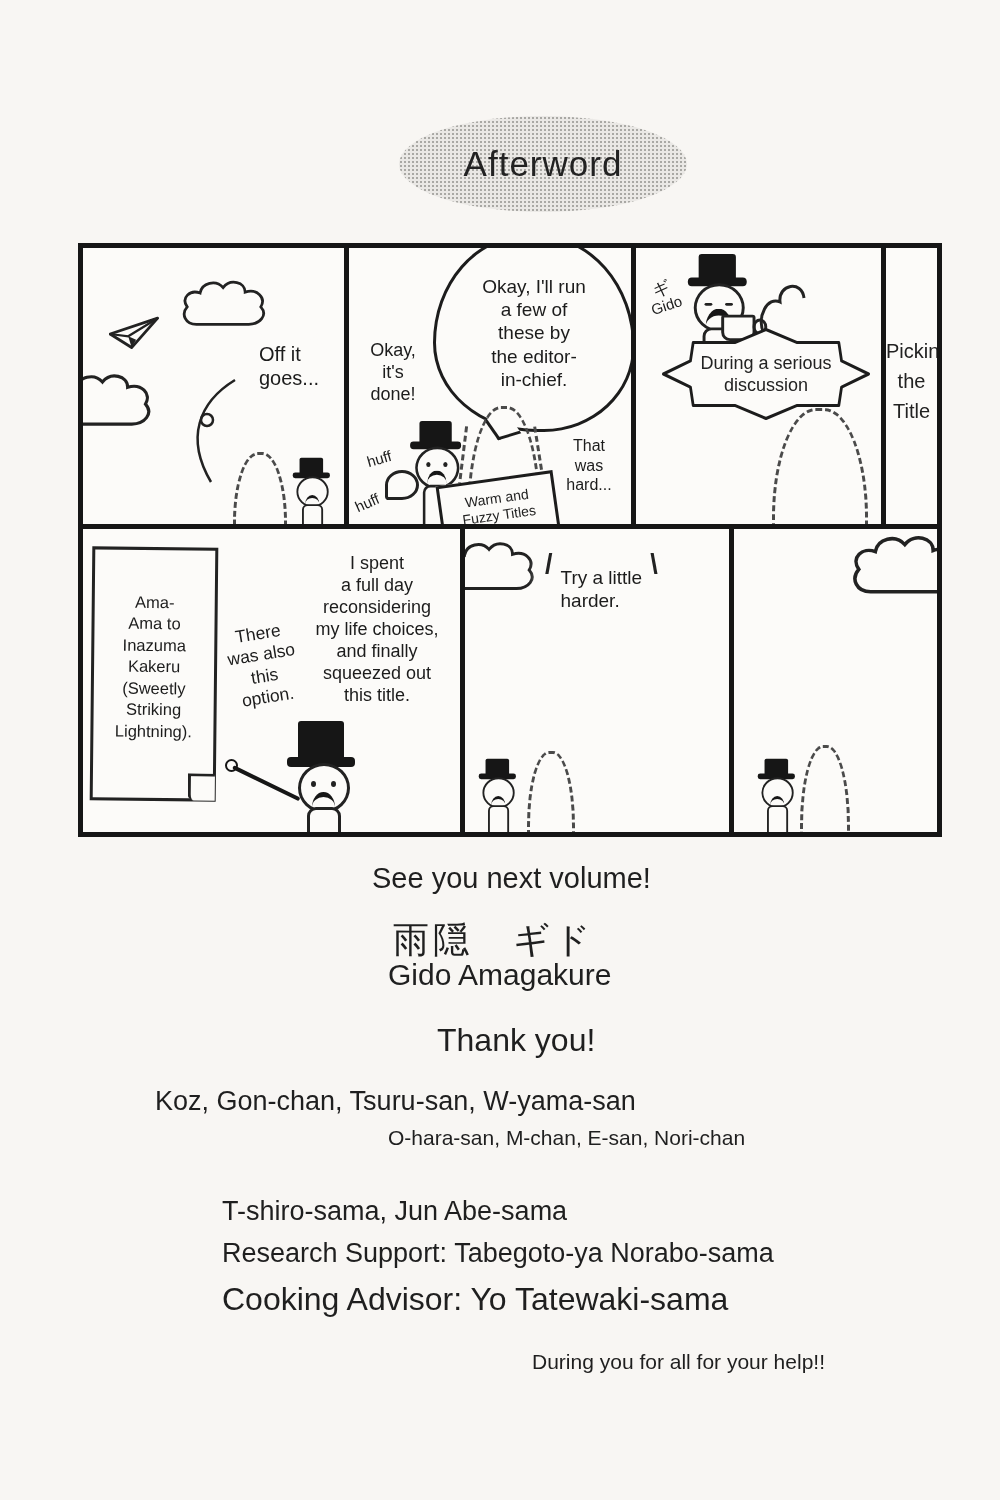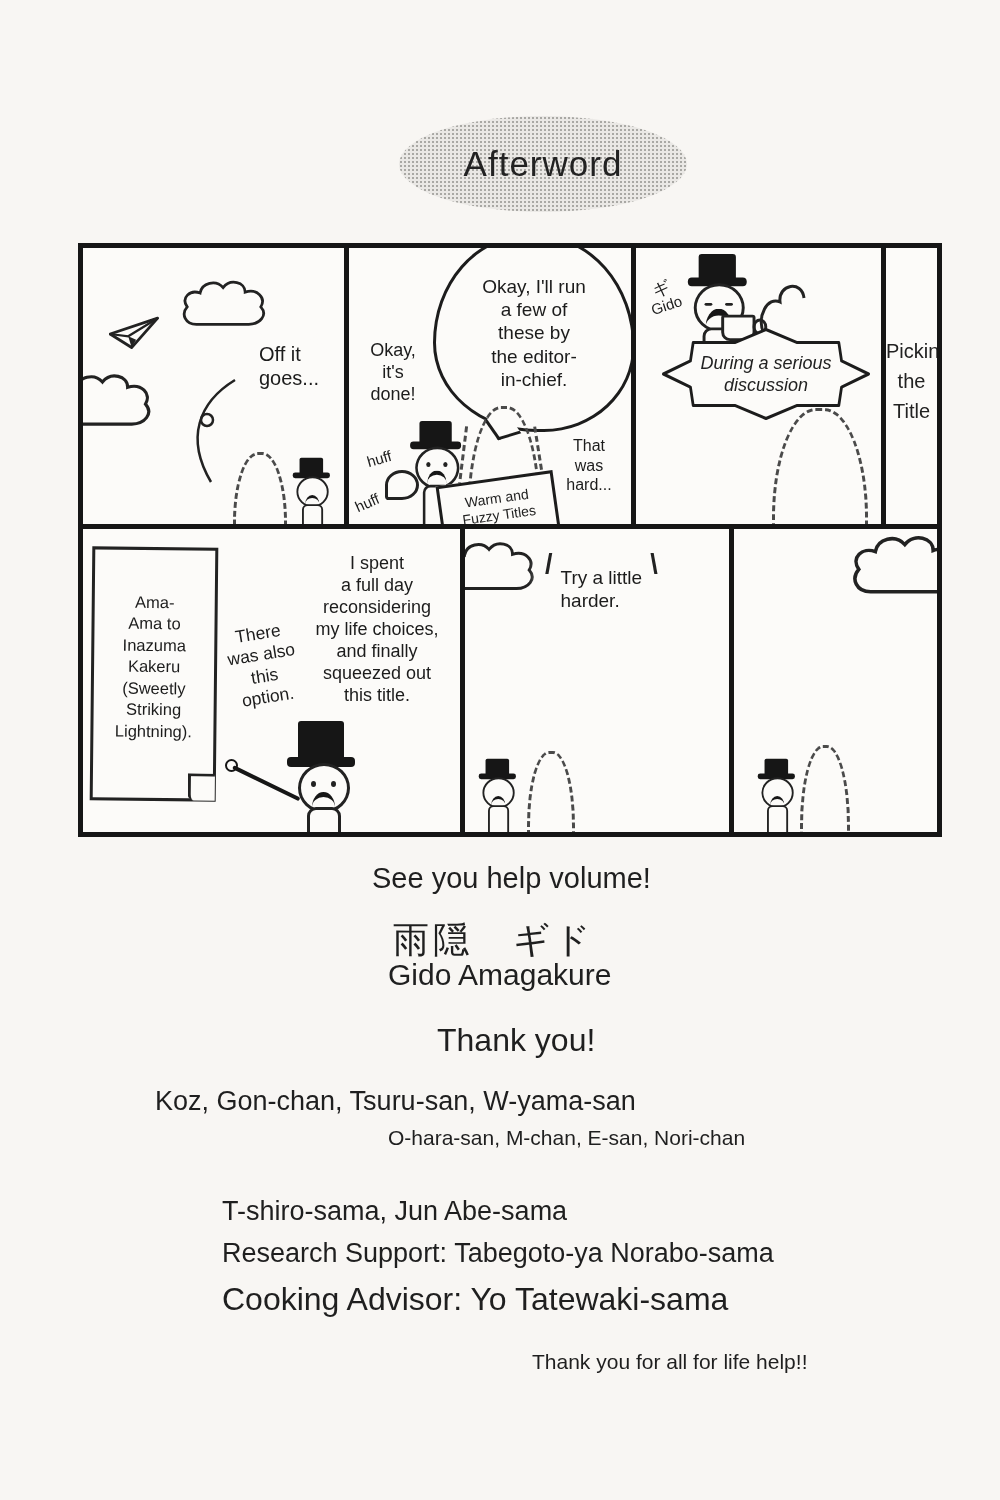--- a/index.html
+++ b/index.html
@@ -56,21 +56,21 @@
     position:absolute; width:20px; height:22px; background:#fcfbf9;
     border-left:3.5px solid #1c1c1c; border-bottom:3.5px solid #1c1c1c;
     transform:rotate(-35deg) skewY(18deg);
   }
 
   
   .burst-wrap { position:absolute; }
   .burst-text {
     position:absolute; left:0; top:0; width:100%; height:100%;
     display:flex; align-items:center; justify-content:center;
-    text-align:center; font-size:18px; line-height:1.25;font-style:italic;
+    text-align:center; font-size:18px; line-height:1.25;
   }
 
   
   .sign {
     position:absolute; background:#fcfbf9; border:3px solid #1c1c1c;
     display:flex; align-items:center; justify-content:center; text-align:center;
     font-size:14px; line-height:1.2;
   }
 
   
@@ -296,22 +296,22 @@
         <div class="hat-brim"></div>
       <div class="head">
           <div class="mustache" style="top:27px;"></div>
         </div>
       <div class="body"></div>
     </div>
     <div class="ghost" style="left:66px; top:216px; width:44px; height:95px; background:#fcfbf9;"></div>
   </div>
 </div>
 
-<div class="hand" style="left:372px; top:862px; font-size:29px;">See you help volume!</div>
+<div class="hand" style="left:372px; top:862px; font-size:29px;">See you next volume!</div>
 <div class="hand" style="left:393px; top:916px; font-size:36px; word-spacing:26px; letter-spacing:4px;">雨隠 ギド</div>
 <div class="hand" style="left:388px; top:958px; font-size:30px;">Gido Amagakure</div>
 <div class="hand" style="left:437px; top:1022px; font-size:32px;">Thank you!</div>
 <div class="hand" style="left:155px; top:1086px; font-size:27px;">Koz, Gon-chan, Tsuru-san, W-yama-san</div>
 <div class="hand" style="left:388px; top:1126px; font-size:21px;">O-hara-san, M-chan, E-san, Nori-chan</div>
 <div class="hand" style="left:222px; top:1196px; font-size:27px;">T-shiro-sama, Jun Abe-sama</div>
 <div class="hand" style="left:222px; top:1238px; font-size:27px;">Research Support: Tabegoto-ya Norabo-sama</div>
 <div class="hand" style="left:222px; top:1281px; font-size:32px;">Cooking Advisor: Yo Tatewaki-sama</div>
-<div class="hand" style="left:532px; top:1350px; font-size:21px;">Thank you for all for life help!!</div>
+<div class="hand" style="left:532px; top:1350px; font-size:21px;">During you for all for your help!!</div>
 
 </body></html>

